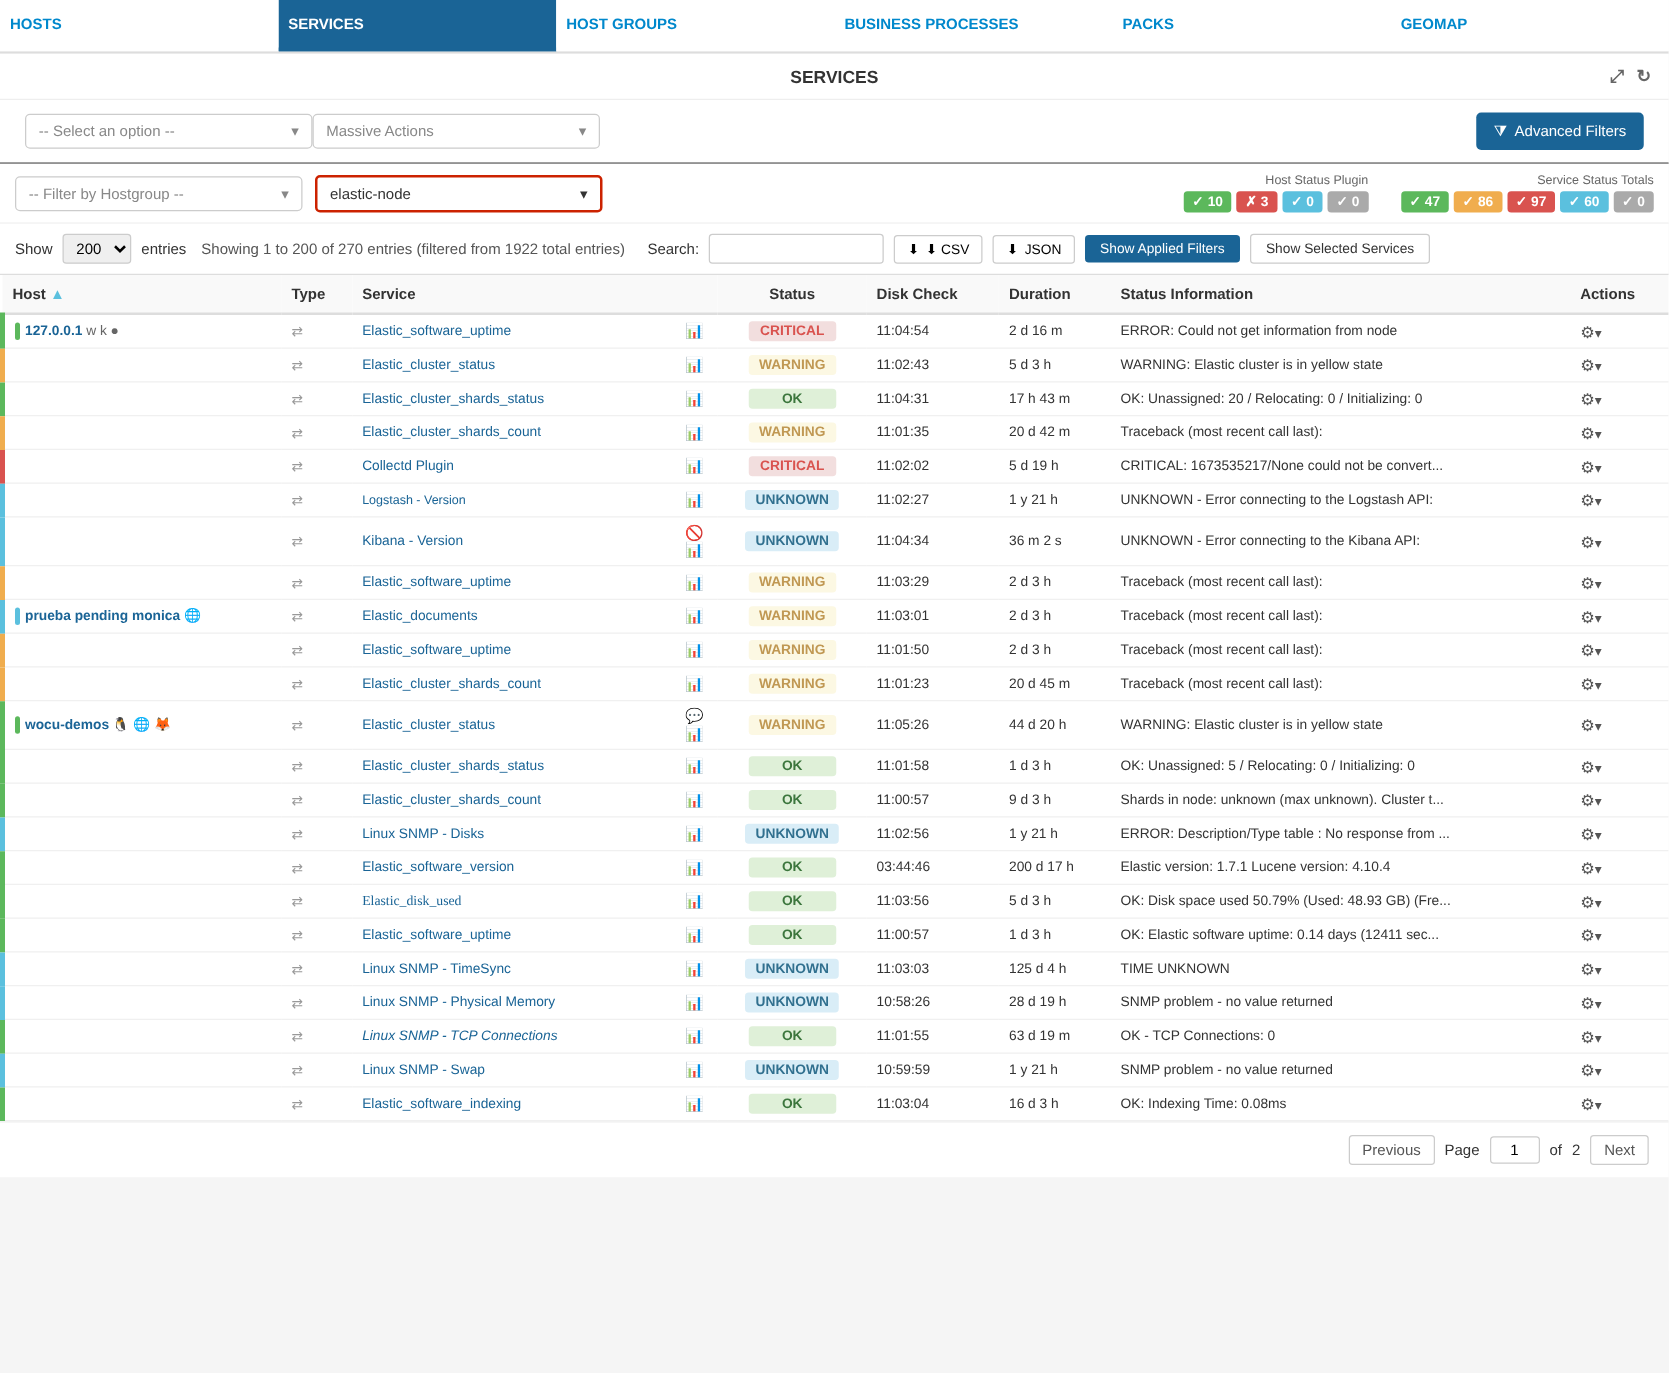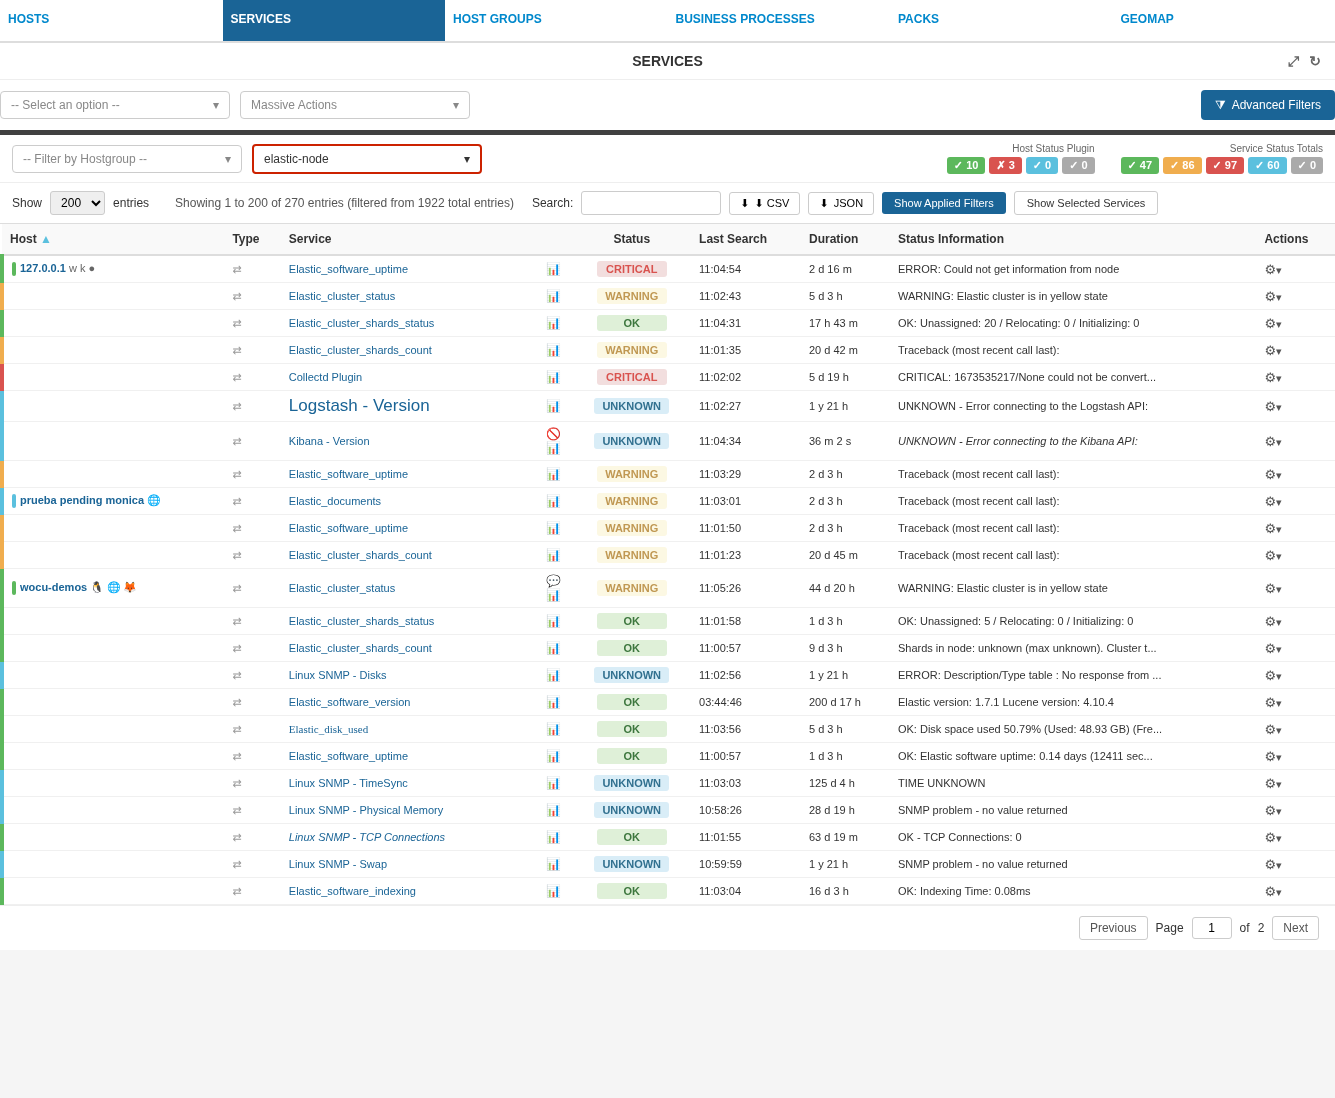--- a/index.html
+++ b/index.html
@@ -20,21 +20,21 @@
 </div>
 
 <div style="text-align:center;padding:10px;font-weight:bold;font-size:14px;background:#fff;border-bottom:1px solid #eee;position:relative;">
   <span>SERVICES</span>
   <span style="position:absolute;right:14px;top:50%;transform:translateY(-50%);display:flex;gap:10px;">
     <span style="cursor:pointer;color:#666;font-size:14px;">⤢</span>
     <span style="cursor:pointer;color:#666;font-size:14px;">↻</span>
   </span>
 </div>
 
-<div style="display:flex;align-items:center;padding:10px 0;background:#fff;border-bottom:5px solid #404040;gap:10px;">
+<div style="display:flex;align-items:center;padding:10px 20px;background:#fff;border-bottom:1px solid #404040;">
   <div style="border:1px solid #ccc;border-radius:4px;padding:6px 10px;background:#fff;display:flex;align-items:center;justify-content:space-between;cursor:pointer;font-size:12px;color:#888;width:230px;">
     <span>-- Select an option --</span>
     <span>▾</span>
   </div>
   <div style="border:1px solid #ccc;border-radius:4px;padding:6px 10px;background:#fff;display:flex;align-items:center;justify-content:space-between;cursor:pointer;font-size:12px;color:#888;width:230px;">
     <span>Massive Actions</span>
     <span>▾</span>
   </div>
   <div style="flex:1;"></div>
   <button style="background:#1a6496;color:#fff;border:none;border-radius:4px;padding:8px 14px;cursor:pointer;font-size:12px;display:flex;align-items:center;gap:6px;">
@@ -74,21 +74,21 @@
     </div>
   </div>
 </div>
 
 <div style="display:flex;align-items:center;padding:8px 12px;background:#fff;border-bottom:1px solid #ddd;gap:8px;flex-wrap:wrap;">
   <span style="font-size:12px;">Show</span>
   <select style="border:1px solid #ccc;border-radius:3px;padding:3px 6px;font-size:12px;">
     <option>200</option><option>50</option><option>100</option>
   </select>
   <span style="font-size:12px;">entries</span>
-  <span style="font-size:12px;color:#555;margin-left:18px;">Showing 1 to 200 of 270 entries (filtered from 1922 total entries)</span>
+  <span style="font-size:12px;color:#555;margin-left:4px;">Showing 1 to 200 of 270 entries (filtered from 1922 total entries)</span>
   <span style="font-size:12px;margin-left:10px;">Search:</span>
   <input type="text" style="border: 1px solid rgb(204, 204, 204); border-radius: 3px; padding: 4px 8px; font-size: 12px; width: 140px;">
   <button style="border:1px solid #ccc;background:#fff;border-radius:3px;padding:4px 10px;font-size:11px;cursor:pointer;">
     <span>⬇</span>
     <span style="margin-left:2px;">⬇ CSV</span>
   </button>
   <button style="border:1px solid #ccc;background:#fff;border-radius:3px;padding:4px 10px;font-size:11px;cursor:pointer;">
     <span>⬇</span>
     <span style="margin-left:2px;"> JSON</span>
   </button>
@@ -98,21 +98,21 @@
 
 <div style="overflow-x:auto;background:#fff;">
   <table style="width:100%;border-collapse:collapse;background:#fff;font-size:11px;">
     <thead>
       <tr style="background:#f9f9f9;border-bottom:2px solid #ddd;">
         <th style="padding:8px;text-align:left;font-size:12px;font-weight:bold;color:#333;cursor:pointer;white-space:nowrap;min-width:170px;">Host <span style="color:#5bc0de;">▲</span></th>
         <th style="padding:8px;text-align:left;font-size:12px;font-weight:bold;color:#333;white-space:nowrap;">Type</th>
         <th style="padding:8px;text-align:left;font-size:12px;font-weight:bold;color:#333;cursor:pointer;white-space:nowrap;min-width:200px;">Service</th>
         <th style="padding:8px;width:30px;"></th>
         <th style="padding:8px;text-align:center;font-size:12px;font-weight:bold;color:#333;cursor:pointer;white-space:nowrap;">Status</th>
-        <th style="padding:8px;text-align:left;font-size:12px;font-weight:bold;color:#333;cursor:pointer;white-space:nowrap;">Last Search</th>
+        <th style="padding:8px;text-align:left;font-size:12px;font-weight:bold;color:#333;cursor:pointer;white-space:nowrap;">Disk Check</th>
         <th style="padding:8px;text-align:left;font-size:12px;font-weight:bold;color:#333;cursor:pointer;white-space:nowrap;">Duration</th>
         <th style="padding:8px;text-align:left;font-size:12px;font-weight:bold;color:#333;cursor:pointer;white-space:nowrap;min-width:280px;">Status Information</th>
         <th style="padding:8px;text-align:left;font-size:12px;font-weight:bold;color:#333;white-space:nowrap;">Actions</th>
       </tr>
     </thead>
     <tbody id="table-body">
     <tr style="border-bottom: 1px solid rgb(240, 240, 240);">
           <td style="padding: 5px 8px; vertical-align: middle; border-left: 4px solid rgb(92, 184, 92);"><span style="display:inline-block;width:4px;height:14px;background:#5cb85c;border-radius:2px;margin-right:4px;vertical-align:middle;"></span><a href="#" style="color:#1a6496;font-weight:bold;font-size:11px;text-decoration:none;">127.0.0.1</a> <span style="font-size:11px;color:#666;">w k ●</span></td>
           <td style="padding: 5px 8px; color: rgb(153, 153, 153);">⇄</td>
           <td style="padding: 5px 8px;"><a href="#" style="color:#1a6496;text-decoration:none;font-size:11px;">Elastic_software_uptime</a></td>
@@ -163,37 +163,37 @@
           <td style="padding: 5px 4px;"><span style="color:#aaa;font-size:12px;cursor:pointer;">📊</span></td>
           <td style="padding: 5px 8px; text-align: center;"><span style="display:inline-block;padding:2px 8px;border-radius:3px;font-size:11px;font-weight:bold;min-width:70px;text-align:center;background:#f2dede;color:#d9534f;">CRITICAL</span></td>
           <td style="padding: 5px 8px; white-space: nowrap;">11:02:02</td>
           <td style="padding: 5px 8px; white-space: nowrap;">5 d 19 h</td>
           <td style="padding: 5px 8px; max-width: 300px; overflow: hidden; text-overflow: ellipsis; white-space: nowrap;">CRITICAL: 1673535217/None could not be convert...</td>
           <td style="padding: 5px 8px; white-space: nowrap;"><span style="cursor:pointer;color:#555;font-size:13px;">⚙</span><span style="cursor:pointer;color:#555;font-size:11px;">▾</span></td>
         </tr>
         <tr style="border-bottom: 1px solid rgb(240, 240, 240);">
           <td style="padding: 5px 8px; border-left: 4px solid rgb(91, 192, 222);"></td>
           <td style="padding: 5px 8px; color: rgb(153, 153, 153);">⇄</td>
-          <td style="padding: 5px 8px;"><a href="#" style="color:#1a6496;text-decoration:none;font-size:17px;">Logstash - Version</a></td>
+          <td style="padding: 5px 8px;"><a href="#" style="color:#1a6496;text-decoration:none;font-size:10px;">Logstash - Version</a></td>
           <td style="padding: 5px 4px;"><span style="color:#aaa;font-size:12px;cursor:pointer;">📊</span></td>
           <td style="padding: 5px 8px; text-align: center;"><span style="display:inline-block;padding:2px 8px;border-radius:3px;font-size:11px;font-weight:bold;min-width:70px;text-align:center;background:#d9edf7;color:#31708f;">UNKNOWN</span></td>
           <td style="padding: 5px 8px; white-space: nowrap;">11:02:27</td>
           <td style="padding: 5px 8px; white-space: nowrap;">1 y 21 h</td>
           <td style="padding: 5px 8px; max-width: 300px; overflow: hidden; text-overflow: ellipsis; white-space: nowrap;">UNKNOWN - Error connecting to the Logstash API:</td>
           <td style="padding: 5px 8px; white-space: nowrap;"><span style="cursor:pointer;color:#555;font-size:13px;">⚙</span><span style="cursor:pointer;color:#555;font-size:11px;">▾</span></td>
         </tr>
         <tr style="border-bottom: 1px solid rgb(240, 240, 240);">
           <td style="padding: 5px 8px; border-left: 4px solid rgb(91, 192, 222);"></td>
           <td style="padding: 5px 8px; color: rgb(153, 153, 153);">⇄</td>
           <td style="padding: 5px 8px;"><a href="#" style="color:#1a6496;text-decoration:none;font-size:11px;">Kibana - Version</a></td>
           <td style="padding: 5px 4px;"><span style="color:#d9534f;font-size:12px;">🚫</span> <span style="color:#aaa;font-size:12px;cursor:pointer;">📊</span></td>
           <td style="padding: 5px 8px; text-align: center;"><span style="display:inline-block;padding:2px 8px;border-radius:3px;font-size:11px;font-weight:bold;min-width:70px;text-align:center;background:#d9edf7;color:#31708f;">UNKNOWN</span></td>
           <td style="padding: 5px 8px; white-space: nowrap;">11:04:34</td>
           <td style="padding: 5px 8px; white-space: nowrap;">36 m 2 s</td>
-          <td style="padding: 5px 8px; max-width: 300px; overflow: hidden; text-overflow: ellipsis; white-space: nowrap; font-style: italic;">UNKNOWN - Error connecting to the Kibana API:</td>
+          <td style="padding: 5px 8px; max-width: 300px; overflow: hidden; text-overflow: ellipsis; white-space: nowrap;">UNKNOWN - Error connecting to the Kibana API:</td>
           <td style="padding: 5px 8px; white-space: nowrap;"><span style="cursor:pointer;color:#555;font-size:13px;">⚙</span><span style="cursor:pointer;color:#555;font-size:11px;">▾</span></td>
         </tr>
         <tr style="border-bottom: 1px solid rgb(240, 240, 240);">
           <td style="padding: 5px 8px; border-left: 4px solid rgb(240, 173, 78);"></td>
           <td style="padding: 5px 8px; color: rgb(153, 153, 153);">⇄</td>
           <td style="padding: 5px 8px;"><a href="#" style="color:#1a6496;text-decoration:none;font-size:11px;">Elastic_software_uptime</a></td>
           <td style="padding: 5px 4px;"><span style="color:#aaa;font-size:12px;cursor:pointer;">📊</span></td>
           <td style="padding: 5px 8px; text-align: center;"><span style="display:inline-block;padding:2px 8px;border-radius:3px;font-size:11px;font-weight:bold;min-width:70px;text-align:center;background:#fcf8e3;color:#c09853;">WARNING</span></td>
           <td style="padding: 5px 8px; white-space: nowrap;">11:03:29</td>
           <td style="padding: 5px 8px; white-space: nowrap;">2 d 3 h</td>

